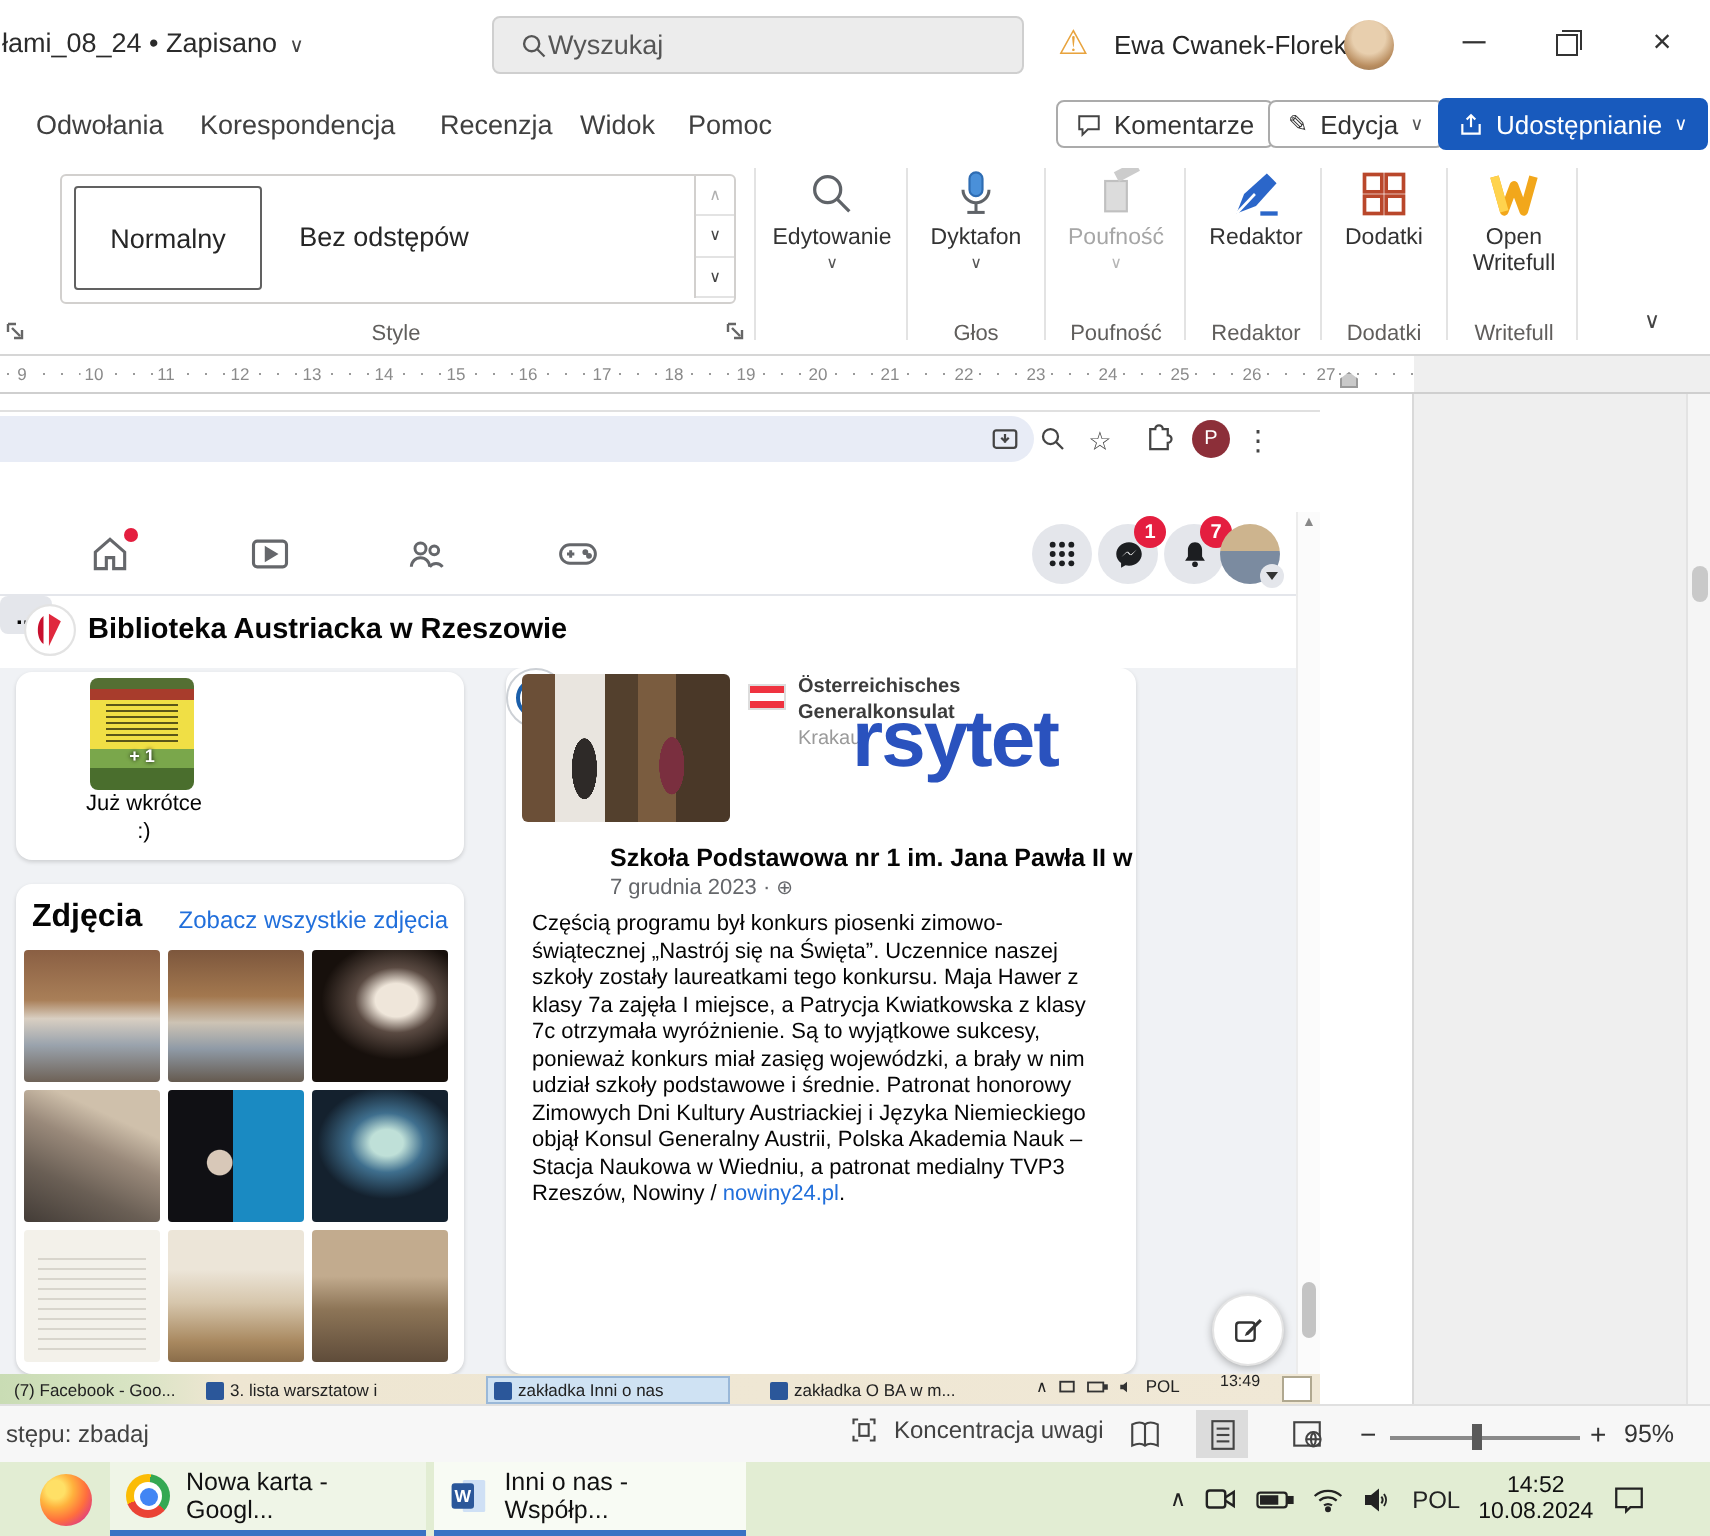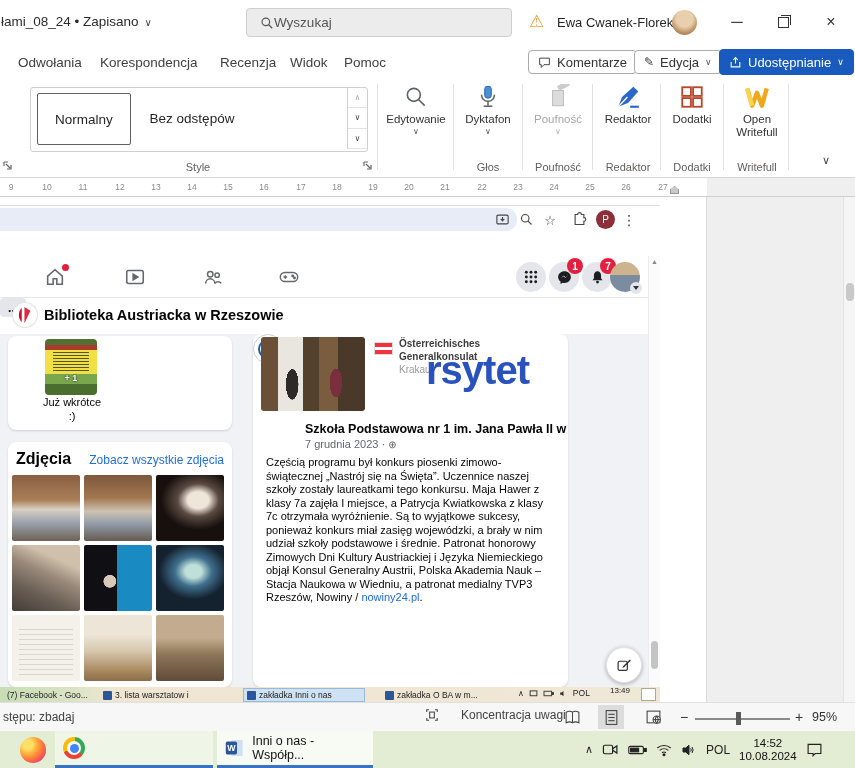--- a/index.html
+++ b/index.html
@@ -142,21 +142,21 @@
             padding:0 3px;white-space:nowrap;overflow:hidden}
   .itb-item.selw{background:#cfe2f3;border:1px solid #9ab8d8;box-sizing:border-box}
   .wsq{width:9px;height:9px;background:#2b579a;border-radius:1px;flex:none}
   .itb-tray{top:1px;display:flex;align-items:center;gap:5px;font-size:8.5px;color:#222}
   .itb-clock{left:610px;top:0;font-size:8px;color:#222;line-height:8px;text-align:right}
   .itb-box{left:641px;top:1px;width:15px;height:13px;background:#fff;border:1px solid #b0a890;box-sizing:border-box}
 
   
   .statusbar{left:0;top:702px;width:855px;height:29px;background:#f7f7f7;border-top:1px solid #e0e0e0;box-sizing:border-box}
   .sb-left{left:3px;top:7px;font-size:12px;color:#424242}
-  .sb-focus{left:425px;top:5px;display:flex;align-items:center;gap:22px;font-size:12px;color:#424242}
+  .sb-focus{left:425px;top:5px;display:flex;align-items:center;gap:8px;font-size:12px;color:#424242}
   .viewchip{left:598px;top:2px;width:26px;height:24px;background:#dcdcdc}
   .sb-zoomtrack{left:695px;top:15px;width:95px;height:1.5px;background:#8a8a8a}
   .sb-zoomthumb{left:736px;top:9px;width:5px;height:13px;background:#5a5a5a}
   .sb-pm{font-size:14px;color:#333}
   .sb-zoom{left:812px;top:7px;font-size:12.5px;color:#333}
 
   
   .taskbar{left:0;top:731px;width:855px;height:37px;background:#e2edd3}
   .taskbtn{top:0;height:37px;display:flex;align-items:center;gap:8px;padding:0 8px;box-sizing:border-box;
            background:rgba(255,255,255,.45);border-bottom:3px solid #3973c4;font-size:12.5px;color:#111}
@@ -567,20 +567,21 @@
     <div class="a sb-zoomtrack"></div>
     <div class="a sb-zoomthumb"></div>
     <div class="a sb-pm" style="left:795px;top:6px">+</div>
     <div class="a sb-zoom">95%</div>
   </div>
 
   <div class="a taskbar">
     <div class="a ffx"></div>
     <div class="a taskbtn" style="left:55px;width:158px">
       <div class="chromeicon"></div>
+      <span>Nowa karta - Googl...</span>
     </div>
     <div class="a taskbtn active" style="left:217px;width:156px">
       <svg width="20" height="20" viewBox="0 0 24 24">
           <rect x="8" y="2" width="14" height="20" rx="1" fill="#cfe0f5"></rect>
           <rect x="1" y="4" width="14" height="16" rx="2" fill="#2b579a"></rect>
           <text x="8" y="16" font-size="11" font-family="Liberation Sans,sans-serif" font-weight="bold" fill="#fff" text-anchor="middle">W</text>
         </svg>
       <span>Inni o nas - Współp...</span>
     </div>
     <div class="a tray">

